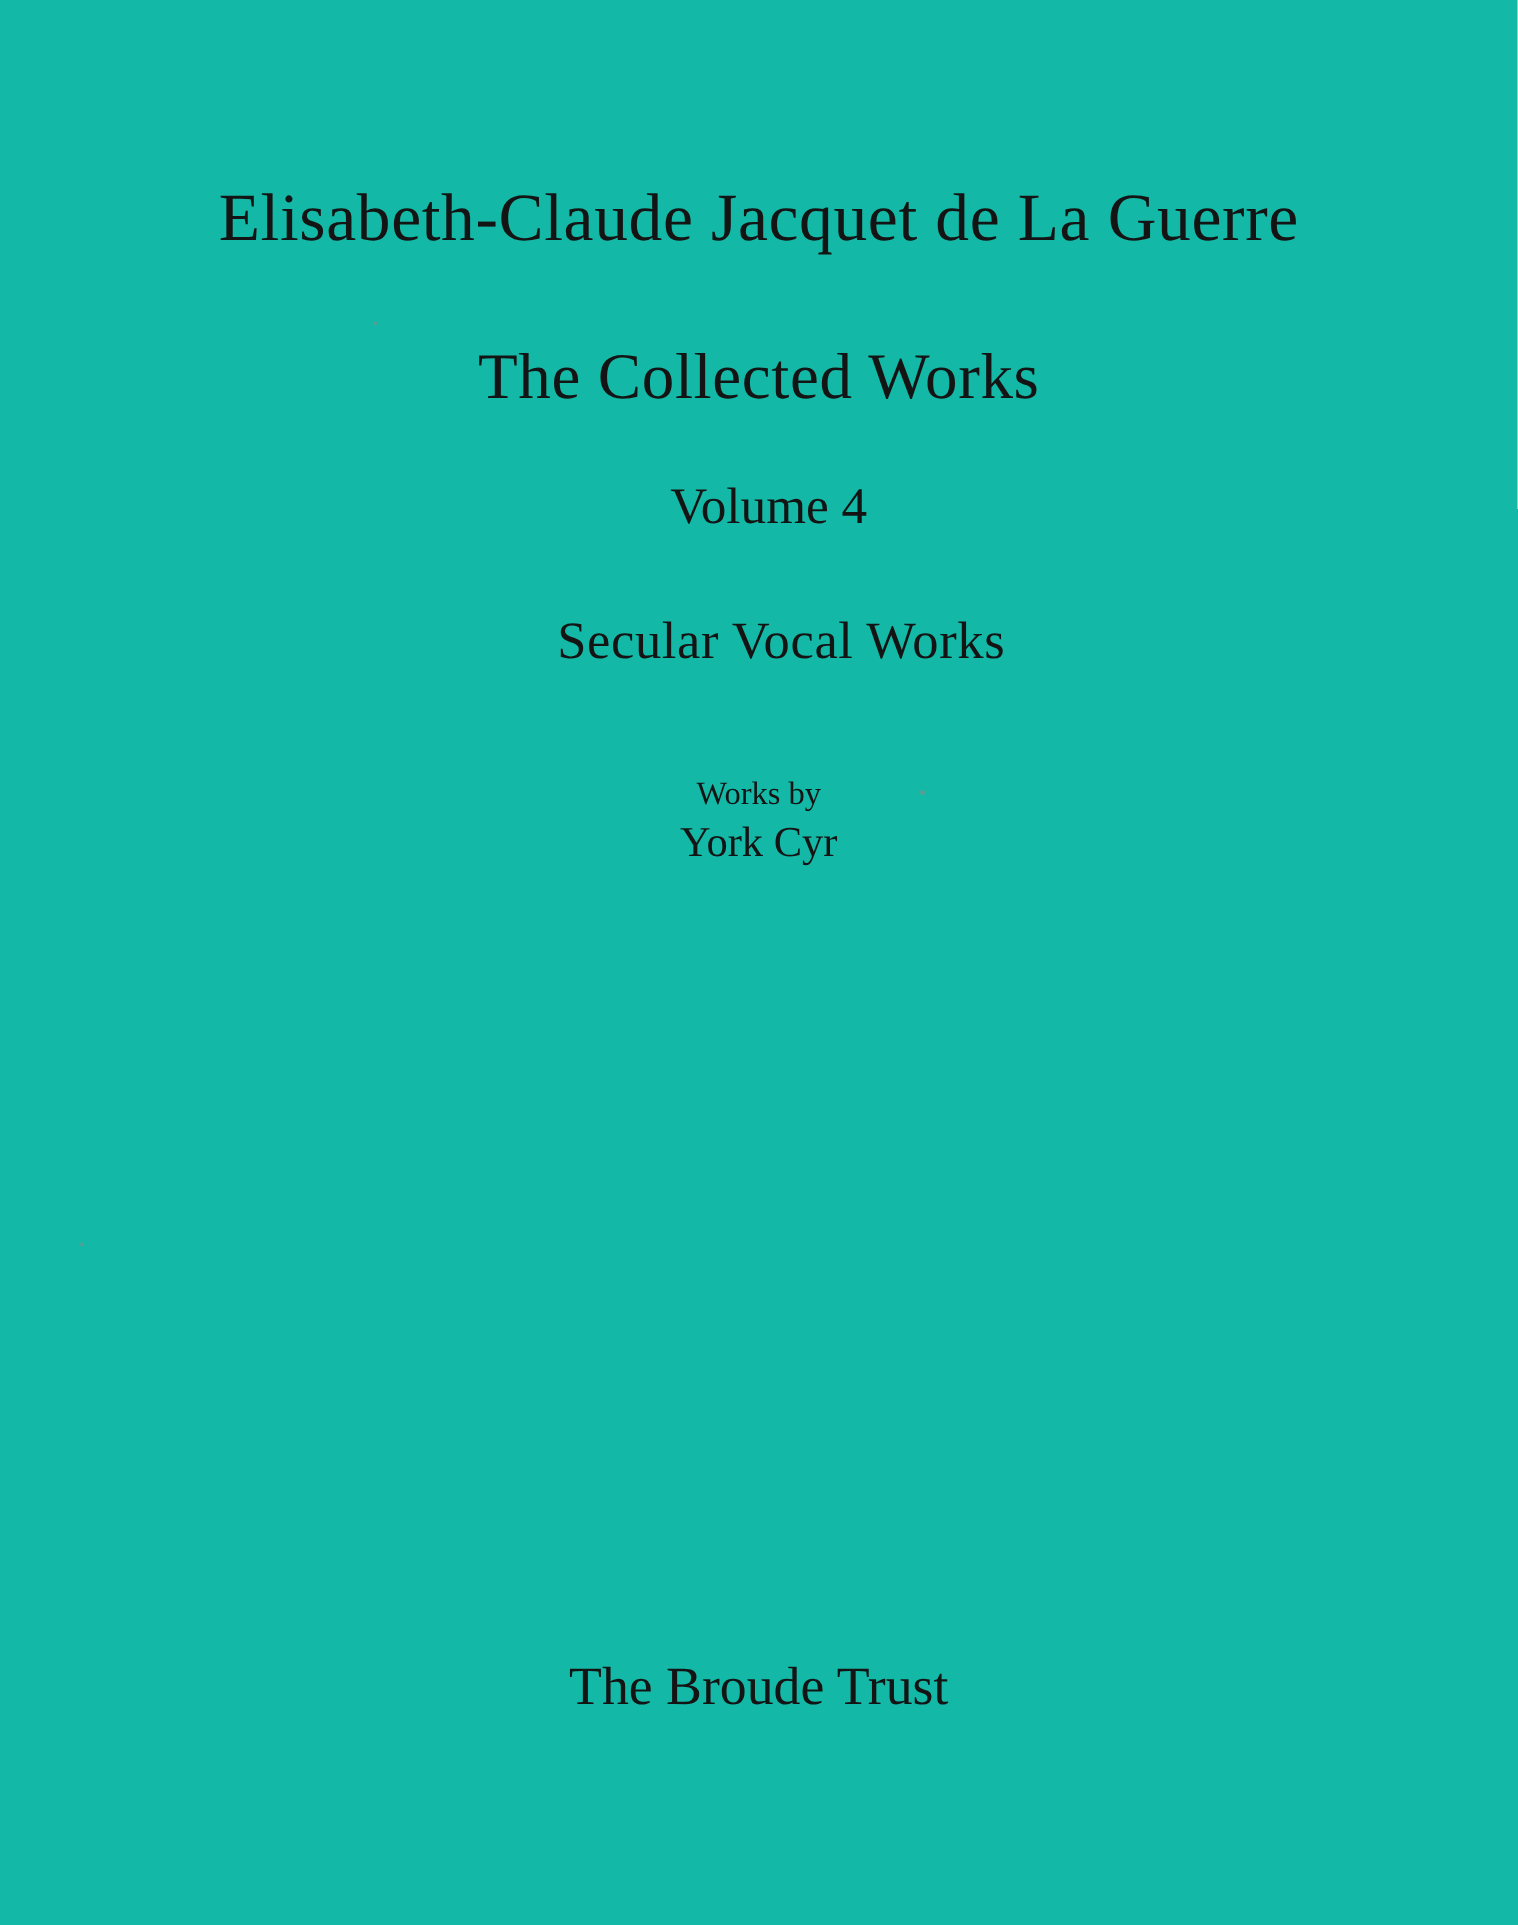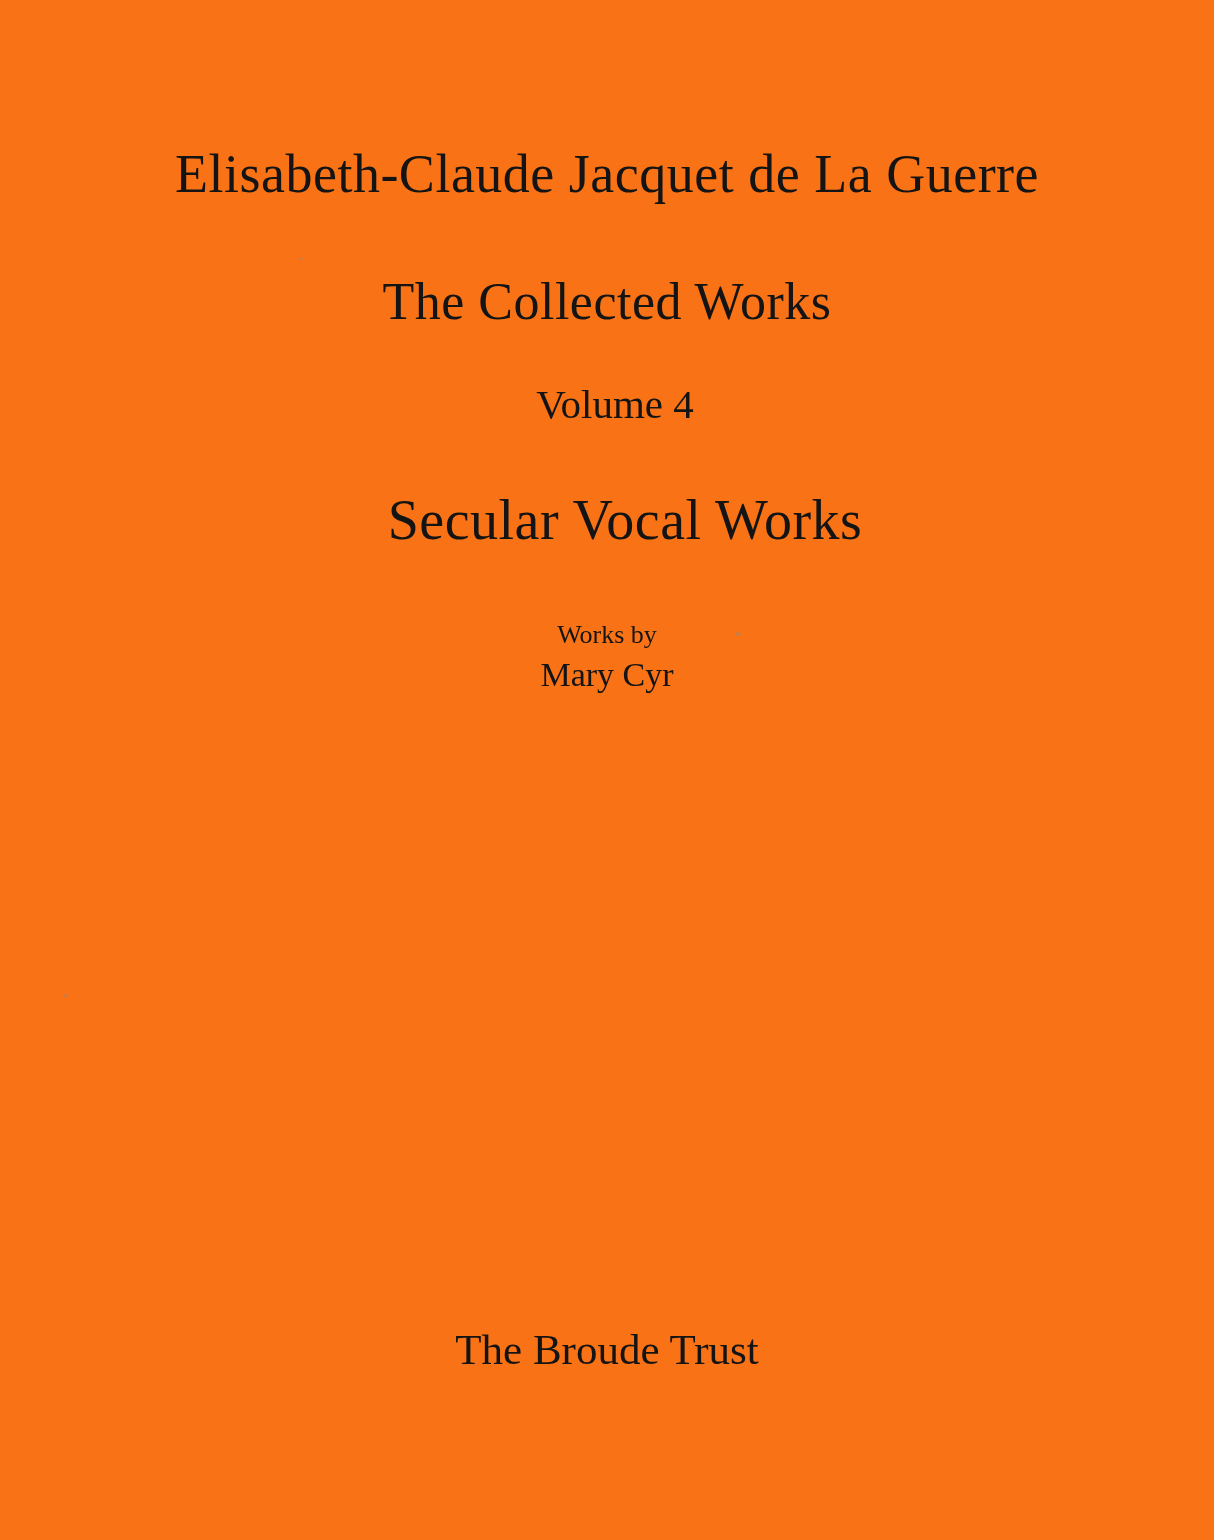--- a/index.html
+++ b/index.html
@@ -5,39 +5,39 @@
   html, body {
     margin: 0;
     padding: 0;
     background: #e9e9e9;
   }
   .page {
     position: relative;
     width: 1214px;
     height: 1540px;
     margin: 0 auto;
-    background: #f97316;
+    background: #14b8a6;
     overflow: hidden;
     font-family: "Liberation Serif", "DejaVu Serif", serif;
     color: #141414;
   }
   .line {
     position: absolute;
     left: 0;
     right: 0;
     text-align: center;
     white-space: nowrap;
     line-height: 1.05;
     font-weight: 400;
     margin: 0;
   }
   .author-name    { top: 146px;  font-size: 54px; letter-spacing: 0.5px; }
   .series-title   { top: 275px;  font-size: 52px; letter-spacing: 0.5px; }
   .volume-number  { top: 383px;  font-size: 41px; padding-left: 16px; }
-  .volume-title   { top: 491px;  font-size: 56px; letter-spacing: 0.5px; padding-left: 36px; }
+  .volume-title   { top: 491px;  font-size: 42px; letter-spacing: 0.5px; padding-left: 36px; }
   .edited-by      { top: 621px;  font-size: 26px; }
   .editor-name    { top: 657px;  font-size: 34px; }
   .publisher-name { top: 1291px; font-size: 43px; margin-top: 36px; }
   .publisher-city { top: 1348px; font-size: 35px; }
 
   
   .speck {
     position: absolute;
     width: 4px;
     height: 4px;
@@ -57,21 +57,21 @@
   <h1 class="line author-name">Elisabeth-Claude Jacquet de La Guerre</h1>
 
   <h2 class="line series-title">The Collected Works</h2>
 
   <div class="line volume-number">Volume 4</div>
 
   <h3 class="line volume-title">Secular Vocal Works</h3>
 
   <div class="line edited-by">Works by</div>
 
-  <div class="line editor-name">Mary Cyr</div>
+  <div class="line editor-name">York Cyr</div>
 
   <div class="line publisher-name">The Broude Trust</div>
 
 
   <span class="speck speck-1"></span>
   <span class="speck speck-2"></span>
   <span class="speck speck-3"></span>
 
 </div>
 

